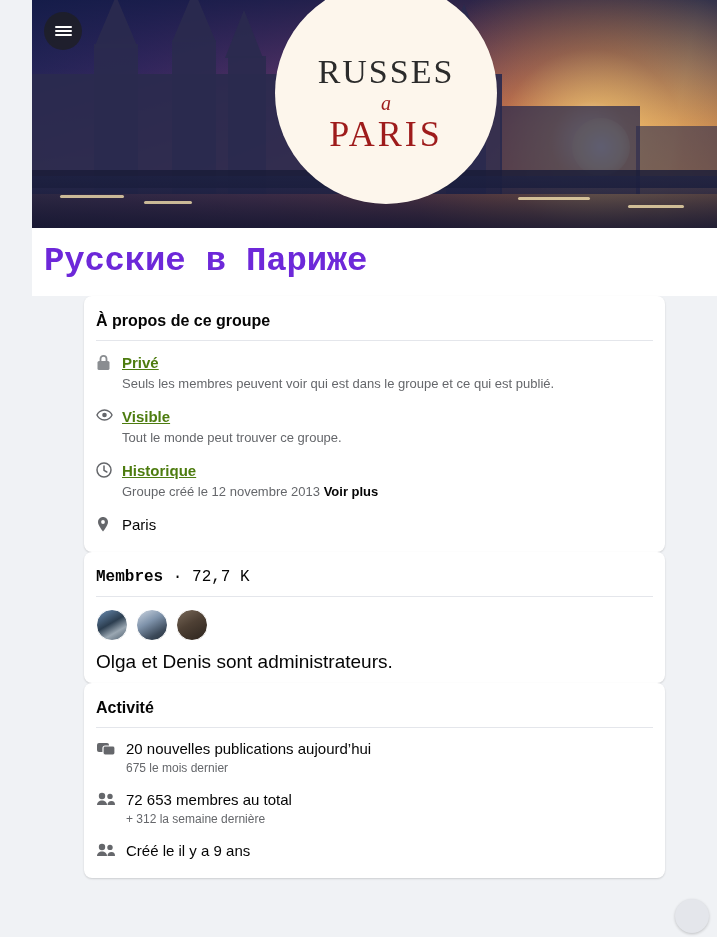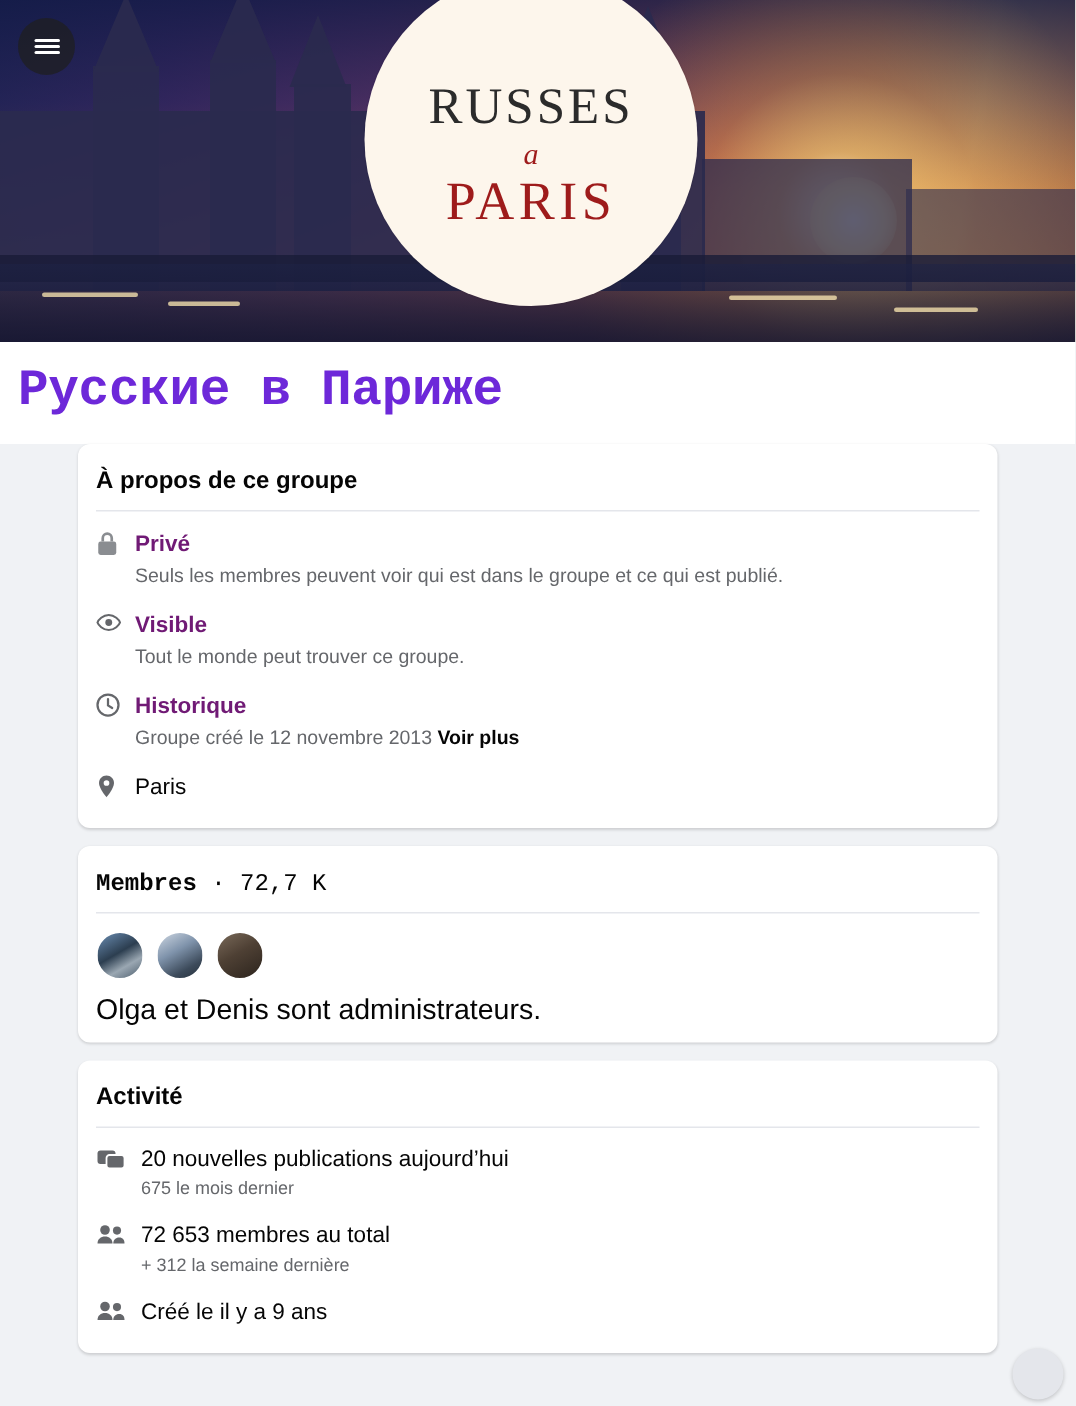--- a/index.html
+++ b/index.html
@@ -8,20 +8,21 @@
     width: 717px; height: 937px;
     background: #f0f2f5;
     font-family: "Liberation Sans", sans-serif;
     overflow: hidden;
   }
   .page {
     position: relative;
     width: 717px; height: 937px;
     background: #f0f2f5;
     overflow: hidden;
+    padding-left: 32px;
   }
 
   
   .cover {
     position: relative;
     width: 717px;
     height: 228px;
     overflow: hidden;
     background: linear-gradient(100deg, #1b2a5c 0%, #3b2f6b 16%, #6b3f72 34%, #a8525f 52%, #d9794a 66%, #f0a24e 78%, #f6c96a 88%, #c98a46 100%);
   }
@@ -135,21 +136,20 @@
   }
 
   
   .content {
     padding: 0 52px 0 52px;
   }
   .card {
     background: #ffffff;
     border-radius: 8px;
     box-shadow: 0 1px 2px rgba(0,0,0,0.15);
-    margin-bottom: 12px;
     padding: 12px 12px 10px 12px;
   }
   .card-title {
     font-size: 16px; font-weight: bold; color: #050505;
     margin: 4px 0 10px 0;
   }
   .divider {
     height: 1px; background: #e4e6eb; margin: 6px 0 4px 0;
   }
 
@@ -158,21 +158,21 @@
     padding: 8px 0 6px 0;
   }
   .row .ico {
     width: 26px; min-width: 26px; height: 20px;
     display: flex; align-items: flex-start; justify-content: flex-start;
     color: #606770;
     margin-top: 1px;
   }
   .row .body { flex: 1; }
   .row .head {
-    font-size: 15px; color: #701a75; font-weight: bold; line-height: 20px;
+    font-size: 15px; color: #4d7c0f; font-weight: bold; line-height: 20px; text-decoration: underline;
   }
   .row .sub {
     font-size: 13px; color: #65676b; line-height: 18px; margin-top: 2px;
   }
   .row .sub a { color: #050505; font-weight: bold; text-decoration: none; }
   .row .head-plain {
     font-size: 15px; color: #050505; line-height: 20px;
   }
 
   

